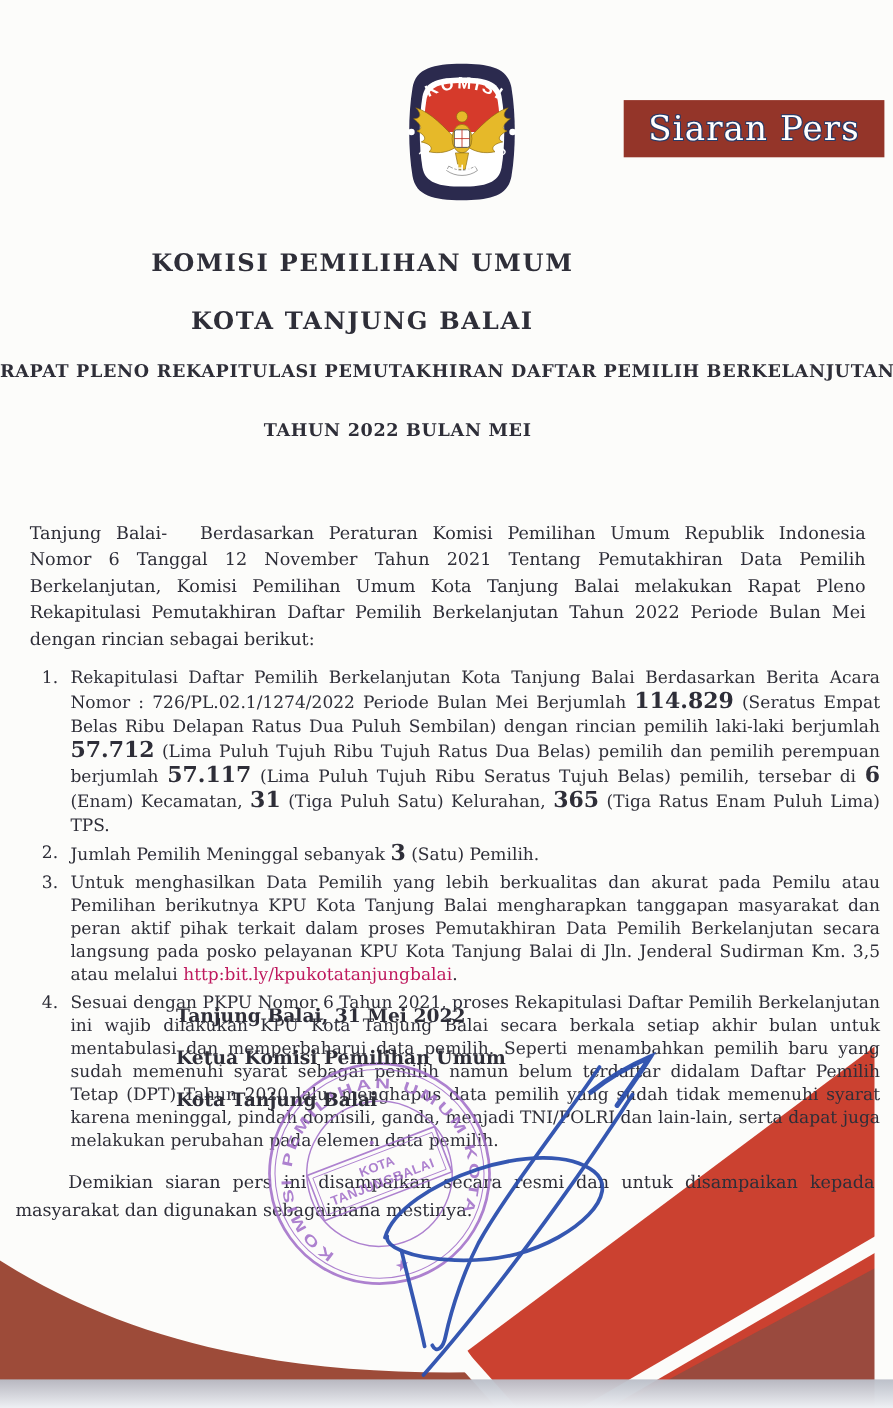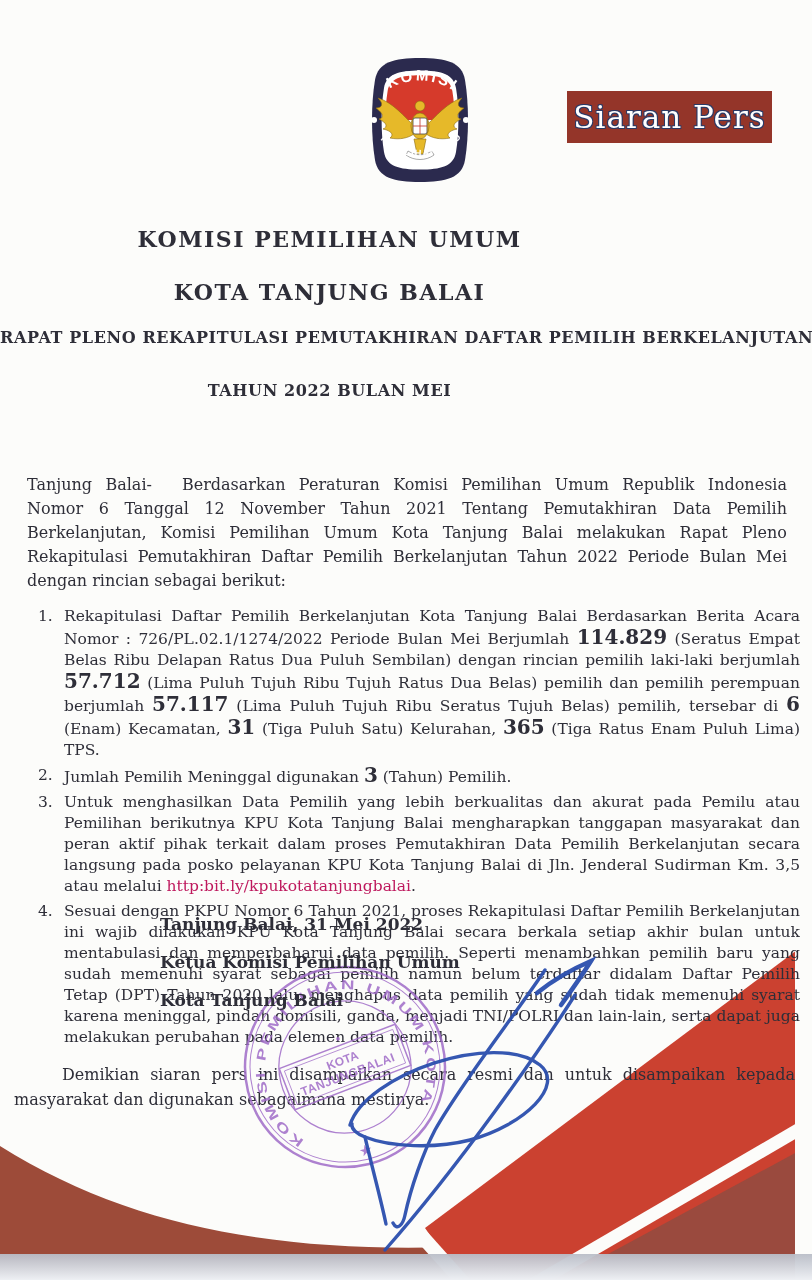--- a/index.html
+++ b/index.html
@@ -3,36 +3,36 @@
 <meta charset="utf-8">
 <style>
   html,body{margin:0;padding:0;background:#e8e8e8;}
   .page{
     position:relative;width:812px;height:1280px;margin:0 auto;
     background:#fcfcfa;overflow:hidden;
     font-family:"DejaVu Serif",serif;color:#2e2e38;
   }
   
   .press-banner{
-    position:absolute;left:567px;top:91px;width:205px;height:52px;
+    position:absolute;left:567px;top:91px;width:237px;height:52px;
     background:#943529;display:flex;align-items:center;justify-content:center;
   }
   .press-banner span{
     color:#ffffff;font-size:31px;font-family:"DejaVu Serif",serif;
     text-shadow:1px 1px 0 #2b3a66,-1px -1px 0 #2b3a66,1px -1px 0 #2b3a66,-1px 1px 0 #2b3a66;
     letter-spacing:1px;white-space:nowrap;
   }
   
   .kpu-logo{position:absolute;left:354px;top:54px;width:132px;height:132px;}
   
   .center-line{position:absolute;left:0;width:659px;text-align:center;font-weight:bold;white-space:nowrap;}
   .org1{top:174px;font-size:22px;letter-spacing:1.5px;}
   .org2{top:201px;font-size:22px;letter-spacing:1.5px;}
   .title1{top:224px;font-size:16px;letter-spacing:0.6px;}
-  .title2{top:258px;font-size:16px;letter-spacing:0.6px;}
+  .title2{top:258px;font-size:16px;letter-spacing:0.6px;padding-left:32px;}
   .subheading{top:287px;font-size:17px;letter-spacing:0.5px;}
   
   .content{position:absolute;left:14px;top:318px;width:786px;}
   .intro{font-size:16px;line-height:24px;text-align:justify;margin:13px;}
   .intro .gap{display:inline-block;width:30px;}
   .doc-list{margin:10px 0 0 24px;}
   .doc-item{display:flex;margin-bottom:4px;}
   .doc-item .num{width:26px;flex:0 0 26px;font-size:15.5px;line-height:21px;}
   .doc-item .txt{flex:1;font-size:15.5px;line-height:21px;text-align:justify;}
   .txt b{font-size:20px;}
@@ -116,21 +116,21 @@
   <div class="content layer">
     <p class="intro"><span>Tanjung Balai-</span><span class="gap"></span><span>Berdasarkan Peraturan Komisi Pemilihan Umum Republik Indonesia Nomor 6 Tanggal 12 November Tahun 2021 Tentang Pemutakhiran Data Pemilih Berkelanjutan, Komisi Pemilihan Umum Kota Tanjung Balai melakukan Rapat Pleno Rekapitulasi Pemutakhiran Daftar Pemilih Berkelanjutan Tahun 2022 Periode Bulan Mei dengan rincian sebagai berikut:</span></p>
 
     <div class="doc-list">
       <div class="doc-item">
         <span class="num">1.</span>
         <span class="txt"><span>Rekapitulasi Daftar Pemilih Berkelanjutan Kota Tanjung Balai Berdasarkan Berita Acara Nomor : 726/PL.02.1/1274/2022 Periode Bulan Mei Berjumlah </span><b>114.829</b><span> (Seratus Empat Belas Ribu Delapan Ratus Dua Puluh Sembilan) dengan rincian pemilih laki-laki berjumlah </span><b>57.712</b><span> (Lima Puluh Tujuh Ribu Tujuh Ratus Dua Belas) pemilih dan pemilih perempuan berjumlah </span><b>57.117</b><span> (Lima Puluh Tujuh Ribu Seratus Tujuh Belas) pemilih, tersebar di </span><b>6</b><span> (Enam) Kecamatan, </span><b>31</b><span> (Tiga Puluh Satu) Kelurahan, </span><b>365</b><span> (Tiga Ratus Enam Puluh Lima) TPS.</span></span>
       </div>
       <div class="doc-item">
         <span class="num">2.</span>
-        <span class="txt"><span>Jumlah Pemilih Meninggal digunakan </span><b>3</b><span> (Tahun) Pemilih.</span></span>
+        <span class="txt"><span>Jumlah Pemilih Meninggal sebanyak </span><b>3</b><span> (Satu) Pemilih.</span></span>
       </div>
       <div class="doc-item">
         <span class="num">3.</span>
         <span class="txt"><span>Untuk menghasilkan Data Pemilih yang lebih berkualitas dan akurat pada Pemilu atau Pemilihan berikutnya KPU Kota Tanjung Balai mengharapkan tanggapan masyarakat dan peran aktif pihak terkait dalam proses Pemutakhiran Data Pemilih Berkelanjutan secara langsung pada posko pelayanan KPU Kota Tanjung Balai di Jln. Jenderal Sudirman Km. 3,5 atau melalui </span><span class="link">http:bit.ly/kpukotatanjungbalai</span><span>.</span></span>
       </div>
       <div class="doc-item">
         <span class="num">4.</span>
         <span class="txt"><span>Sesuai dengan PKPU Nomor 6 Tahun 2021, proses Rekapitulasi Daftar Pemilih Berkelanjutan ini wajib dilakukan KPU Kota Tanjung Balai secara berkala setiap akhir bulan untuk mentabulasi dan memperbaharui data pemilih. Seperti menambahkan pemilih baru yang sudah memenuhi syarat sebagai pemilih namun belum terdaftar didalam Daftar Pemilih Tetap (DPT) Tahun 2020 lalu, menghapus data pemilih yang sudah tidak memenuhi syarat karena meninggal, pindah domisili, ganda, menjadi TNI/POLRI dan lain-lain, serta dapat juga melakukan perubahan pada elemen data pemilih.</span></span>
       </div>
     </div>

